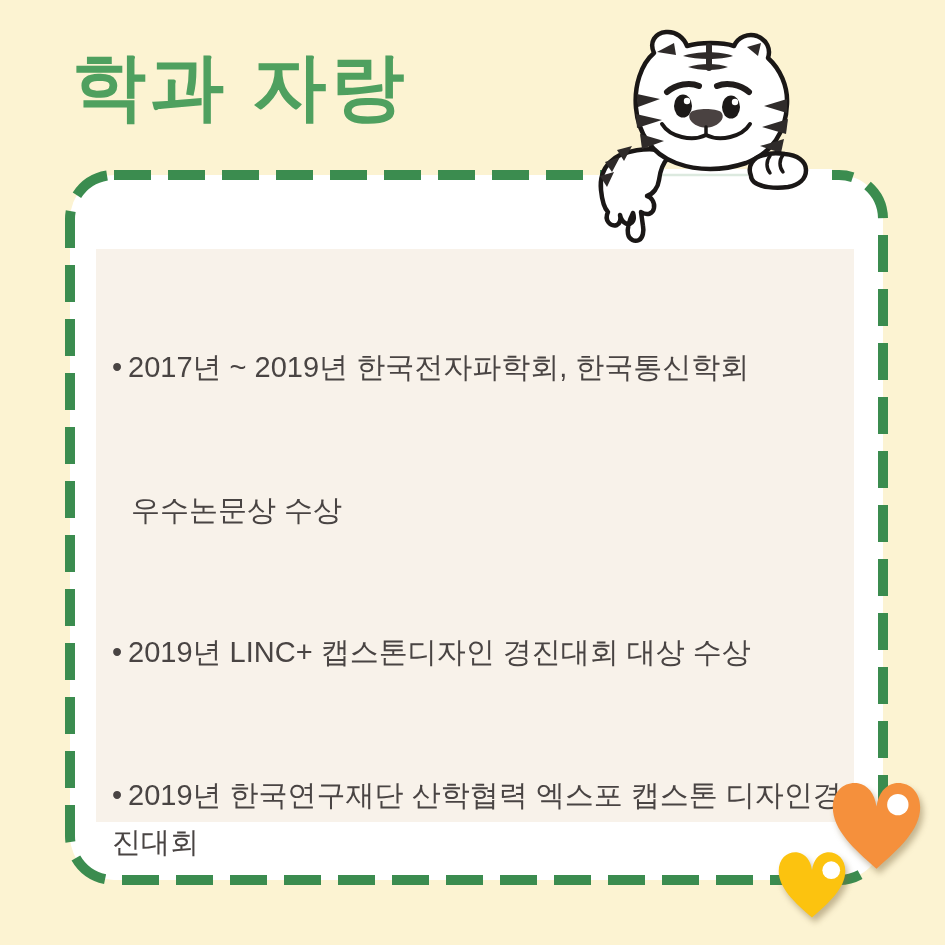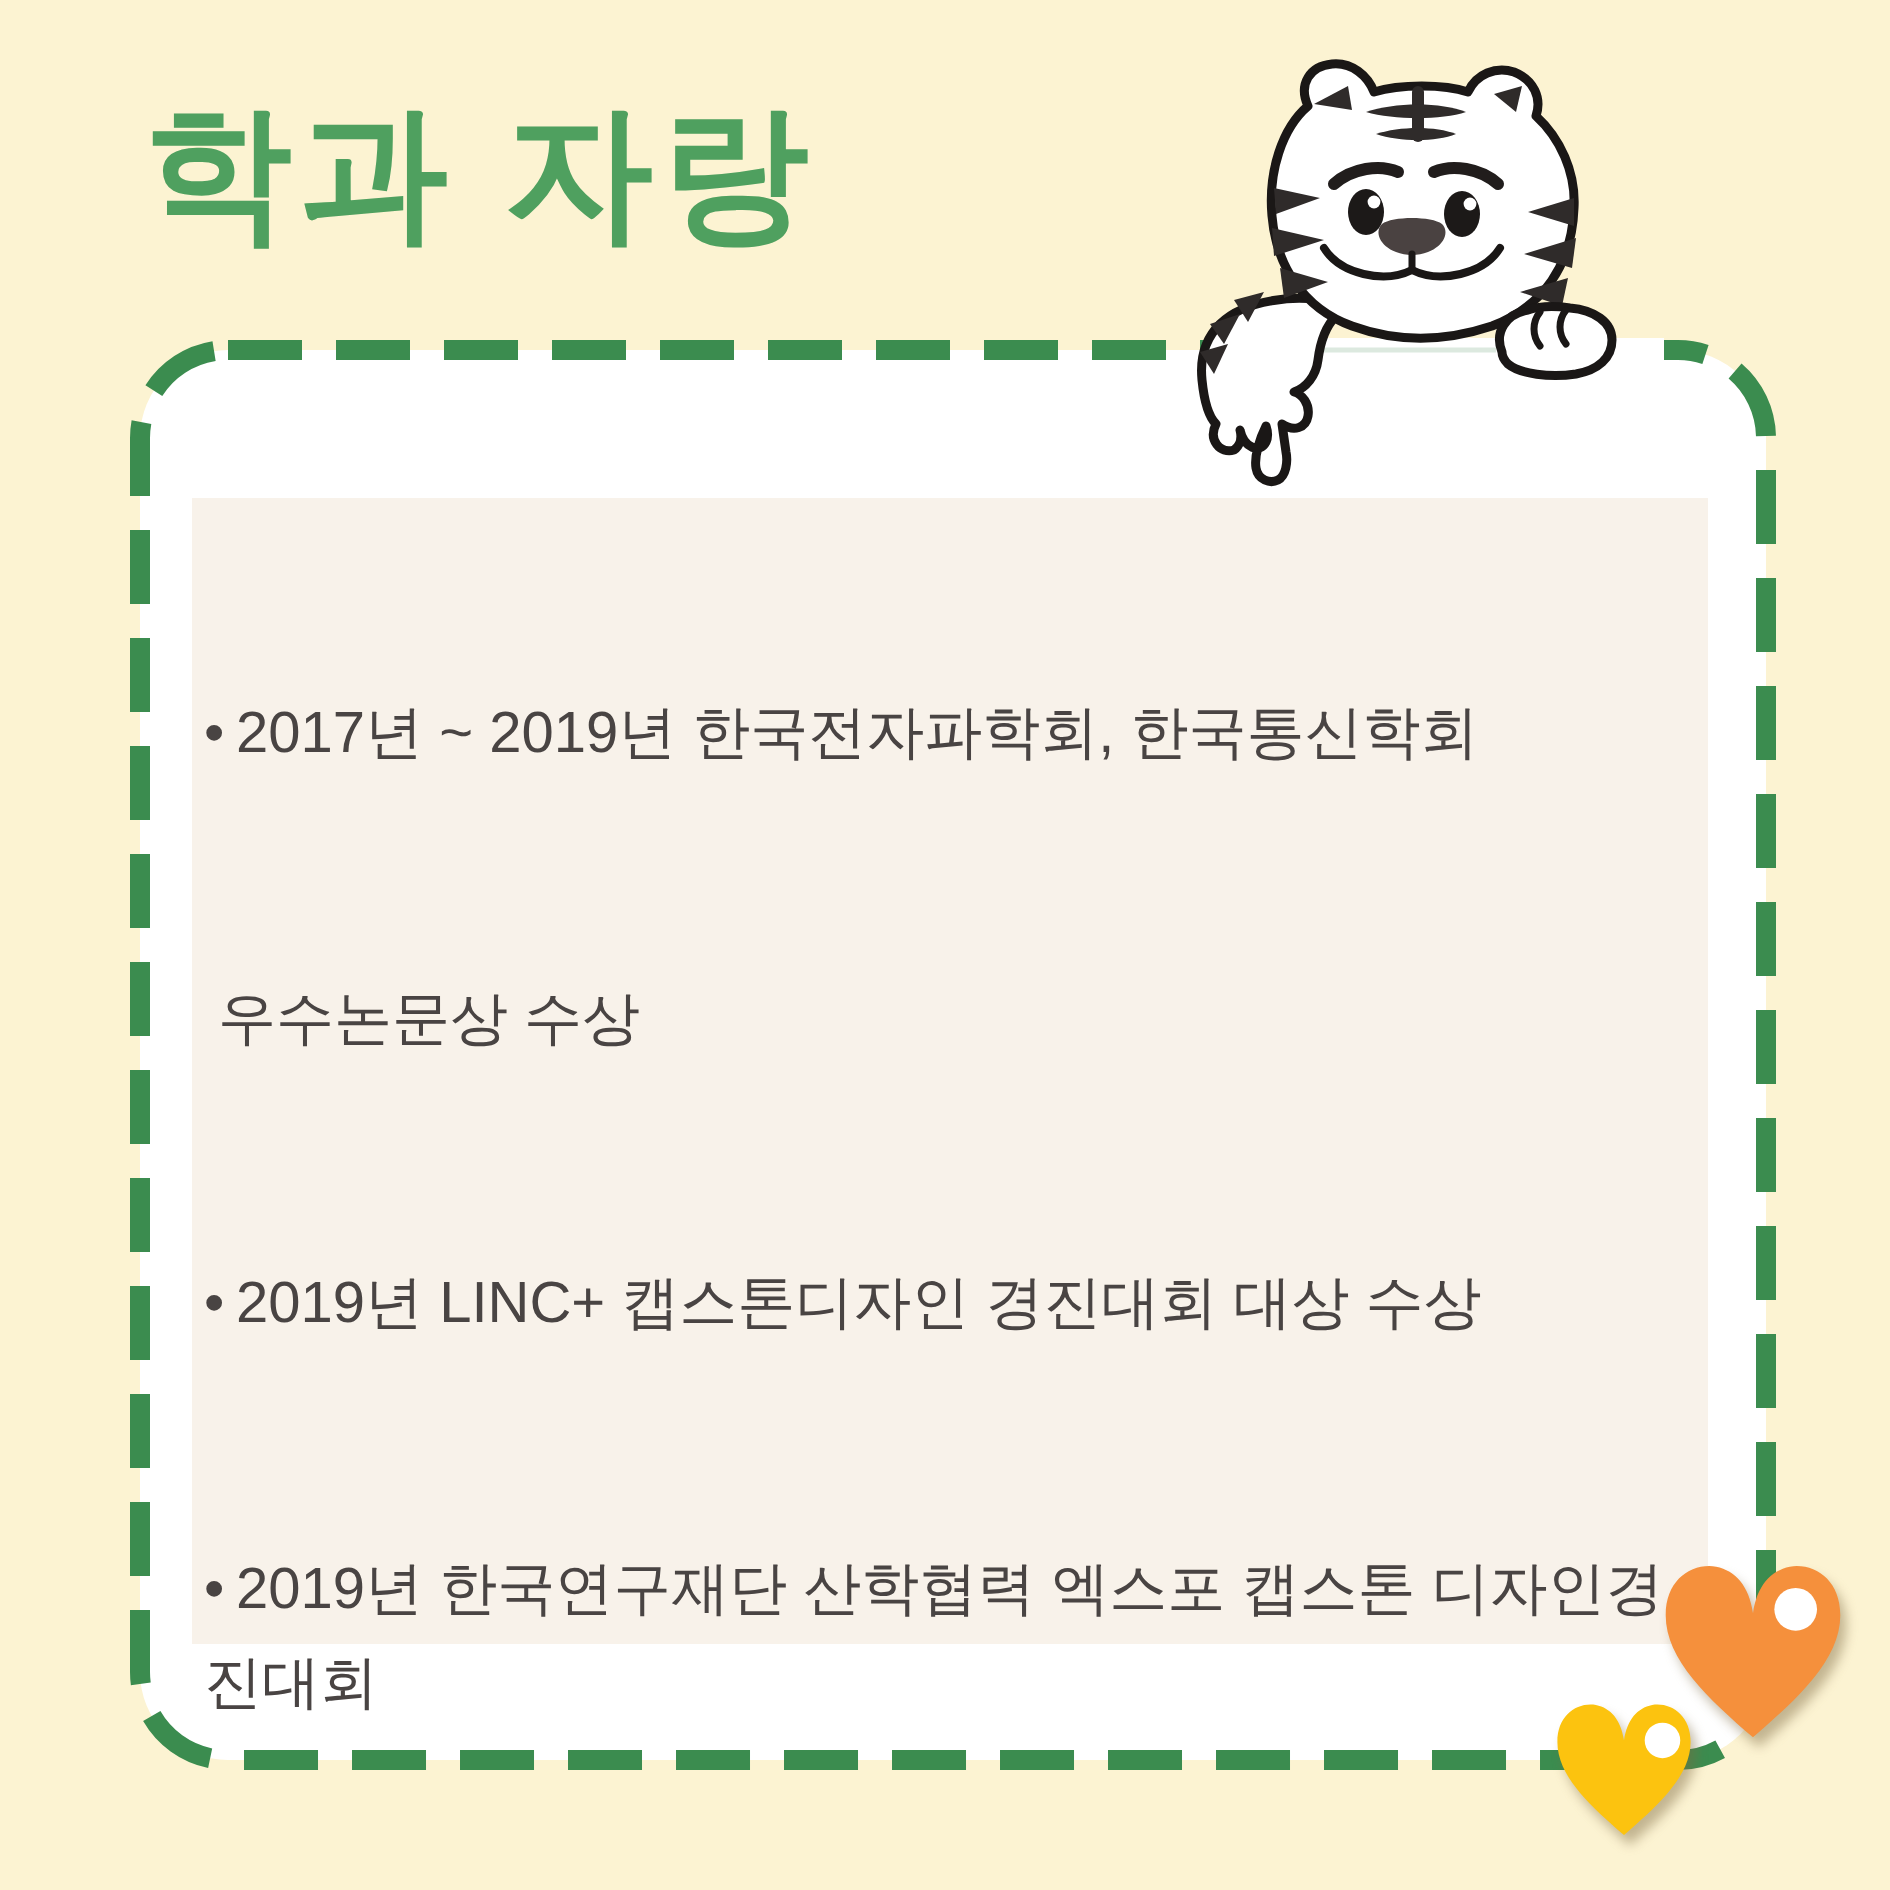--- a/index.html
+++ b/index.html
@@ -13,22 +13,22 @@
     font-size:74px; font-weight:800; letter-spacing:4px;
     color:#4FA05F; line-height:1; white-space:nowrap;text-align:center;
   }
   .card { position:absolute; left:65px; top:170px; width:823px; height:715px; z-index:1; }
   .panel {
     position:absolute; left:96px; top:249px; width:758px; height:573px;
     background:#F8F2EA; z-index:2;
     color:#494443; font-size:29px; line-height:47.5px;
     white-space:pre-wrap;
   }
-  .l1 { padding-left:6px; }
-  .l2 { padding-left:13px; }
+  .l1 { padding-left:16px; }
+  .l2 { padding-left:35px; }
   .bullet { display:inline-block; width:16px; color:#494443; }
   .tiger { position:absolute; left:594px; top:26px; width:246px; height:224px; z-index:3; }
   .heart { position:absolute; z-index:4; filter:drop-shadow(3px 5px 3px rgba(125,105,65,0.45)); }
   .heart-orange { left:828px; top:777px; width:97px; height:98px; }
   .heart-yellow { left:774px; top:848px; width:76px; height:74px; }
 </style>
 </head>
 <body>
 
 <div class="stage">

